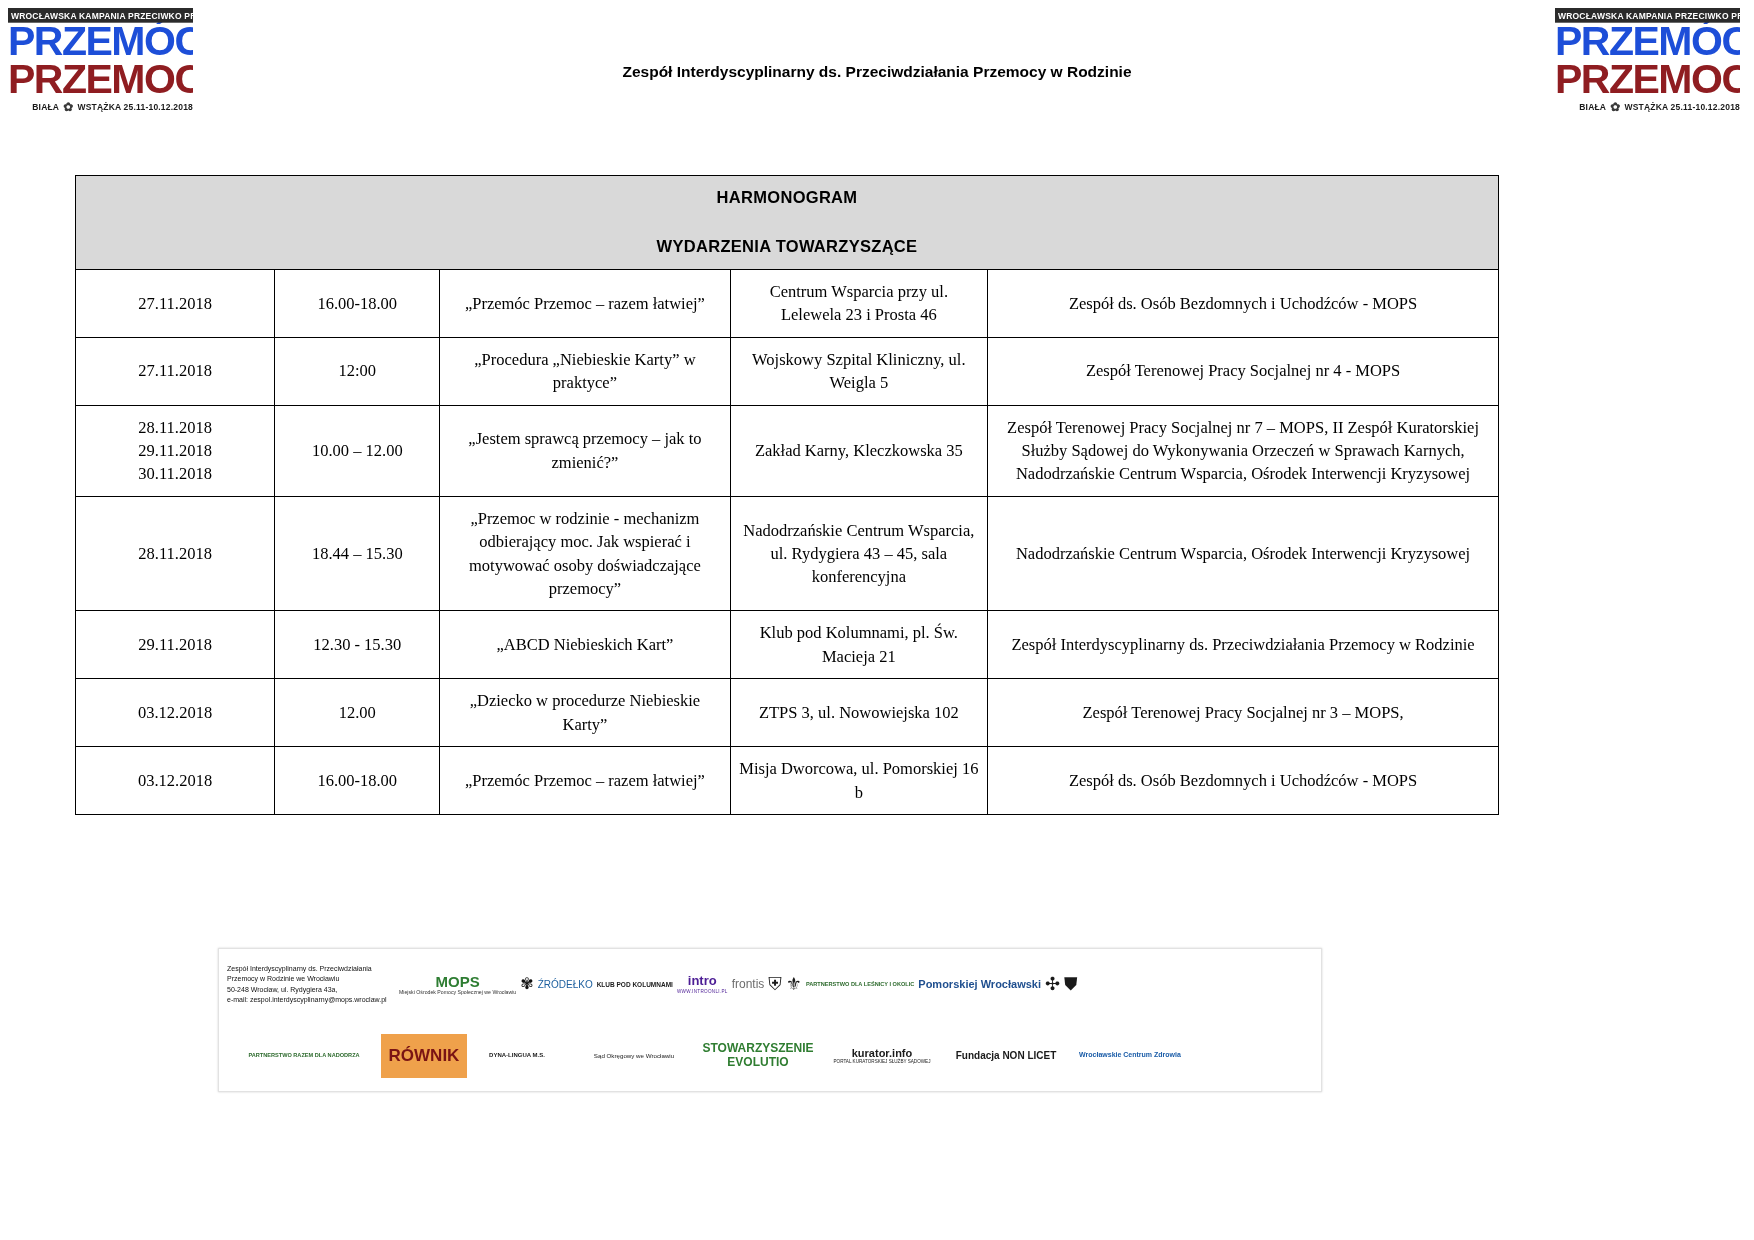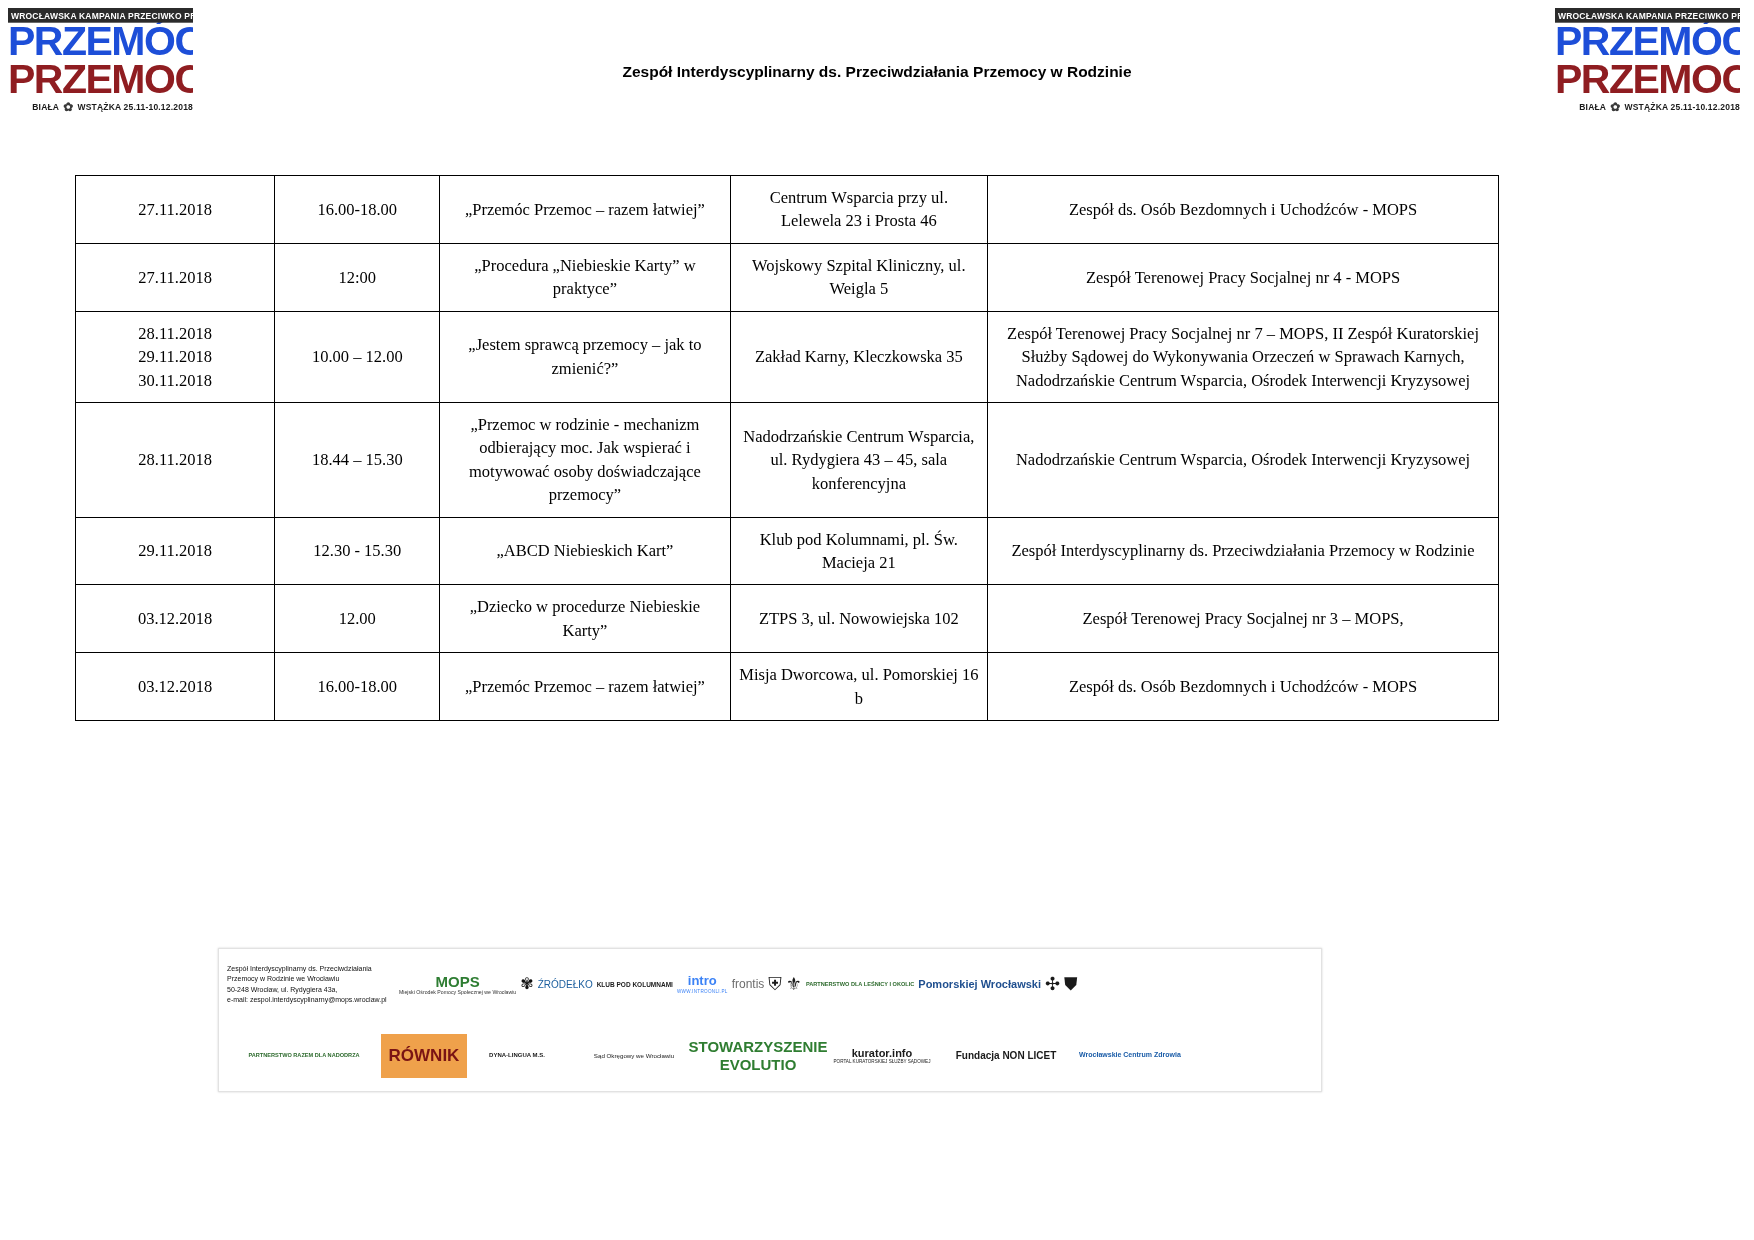--- a/index.html
+++ b/index.html
@@ -168,30 +168,30 @@
     font-size: 8px;
     text-align: center;
     color: #1a1a1a;
     line-height: 1.15;
     padding: 0 2px;
   }
   .flogo.mops { color: #2e7d32; font-weight: bold; font-size: 15px; }
   .flogo.mops small { display: block; font-size: 5.2px; font-weight: normal; color: #333; }
   .flogo.zrodelko { color: #1b5e9e; font-weight: normal; font-size: 10px; justify-content: flex-end; }
   .flogo.klub { font-size: 6.5px; font-weight: bold; }
-  .flogo.intro { font-weight: bold; font-size: 13px; color: #3b82f6; }
+  .flogo.intro { font-weight: bold; font-size: 13px; color: #4c1d95; }
   .flogo.intro small { display:block; font-size: 4.6px; font-weight: normal; letter-spacing: .3px; }
   .flogo.frontis { color: #6d6d6d; font-size: 12px; }
   .flogo.uni { color: #1f4f8f; font-weight: bold; font-size: 11px; text-align: left; }
   .flogo.partnerstwo { font-size: 5.6px; color:#2e6b2e; font-weight: bold; }
   .flogo.crest { font-size: 18px; }
   .flogo.rownik { background: #efa14b; color: #7a1414; font-weight: bold; font-size: 17px; width: 82px; }
   .flogo.dyna { font-size: 6px; font-weight: bold; }
   .flogo.sad { font-size: 6.2px; }
-  .flogo.evolutio { color: #2f7d31; font-weight: bold; font-size: 15px; }
+  .flogo.evolutio { color: #2f7d31; font-weight: bold; font-size: 12px; }
   .flogo.kurator { font-weight: bold; font-size: 11px; }
   .flogo.kurator small { display:block; font-size: 4.6px; font-weight: normal; }
   .flogo.nonlicet { font-weight: bold; font-size: 10px; }
   .flogo.wcz { color: #1a5ca8; font-size: 7px; font-weight: bold; }
   .flogo.wroclaw { font-weight: bold; font-size: 12px; }
   .ribbon-mini { font-size: 16px; color: #111; }
 </style>
 </head>
 <body>
 
@@ -228,20 +228,26 @@
   <table class="schedule">
     <colgroup>
       <col class="c-date">
       <col class="c-time">
       <col class="c-topic">
       <col class="c-place">
       <col class="c-org">
     </colgroup>
     <tbody>
       <tr>
+        <td class="banner-cell" colspan="5">
+          <span class="l1">HARMONOGRAM</span>
+          <span class="l2">WYDARZENIA TOWARZYSZĄCE</span>
+        </td>
+      </tr>
+      <tr>
         <td class="date-cell">27.11.2018</td>
         <td class="time-cell">16.00-18.00</td>
         <td class="topic-cell">„Przemóc Przemoc – razem łatwiej”</td>
         <td class="place-cell">Centrum Wsparcia przy ul. Lelewela 23 i Prosta 46</td>
         <td class="org-cell">Zespół ds. Osób Bezdomnych i Uchodźców - MOPS</td>
       </tr>
       <tr>
         <td class="date-cell">27.11.2018</td>
         <td class="time-cell">12:00</td>
         <td class="topic-cell">„Procedura „Niebieskie Karty” w praktyce”</td>

